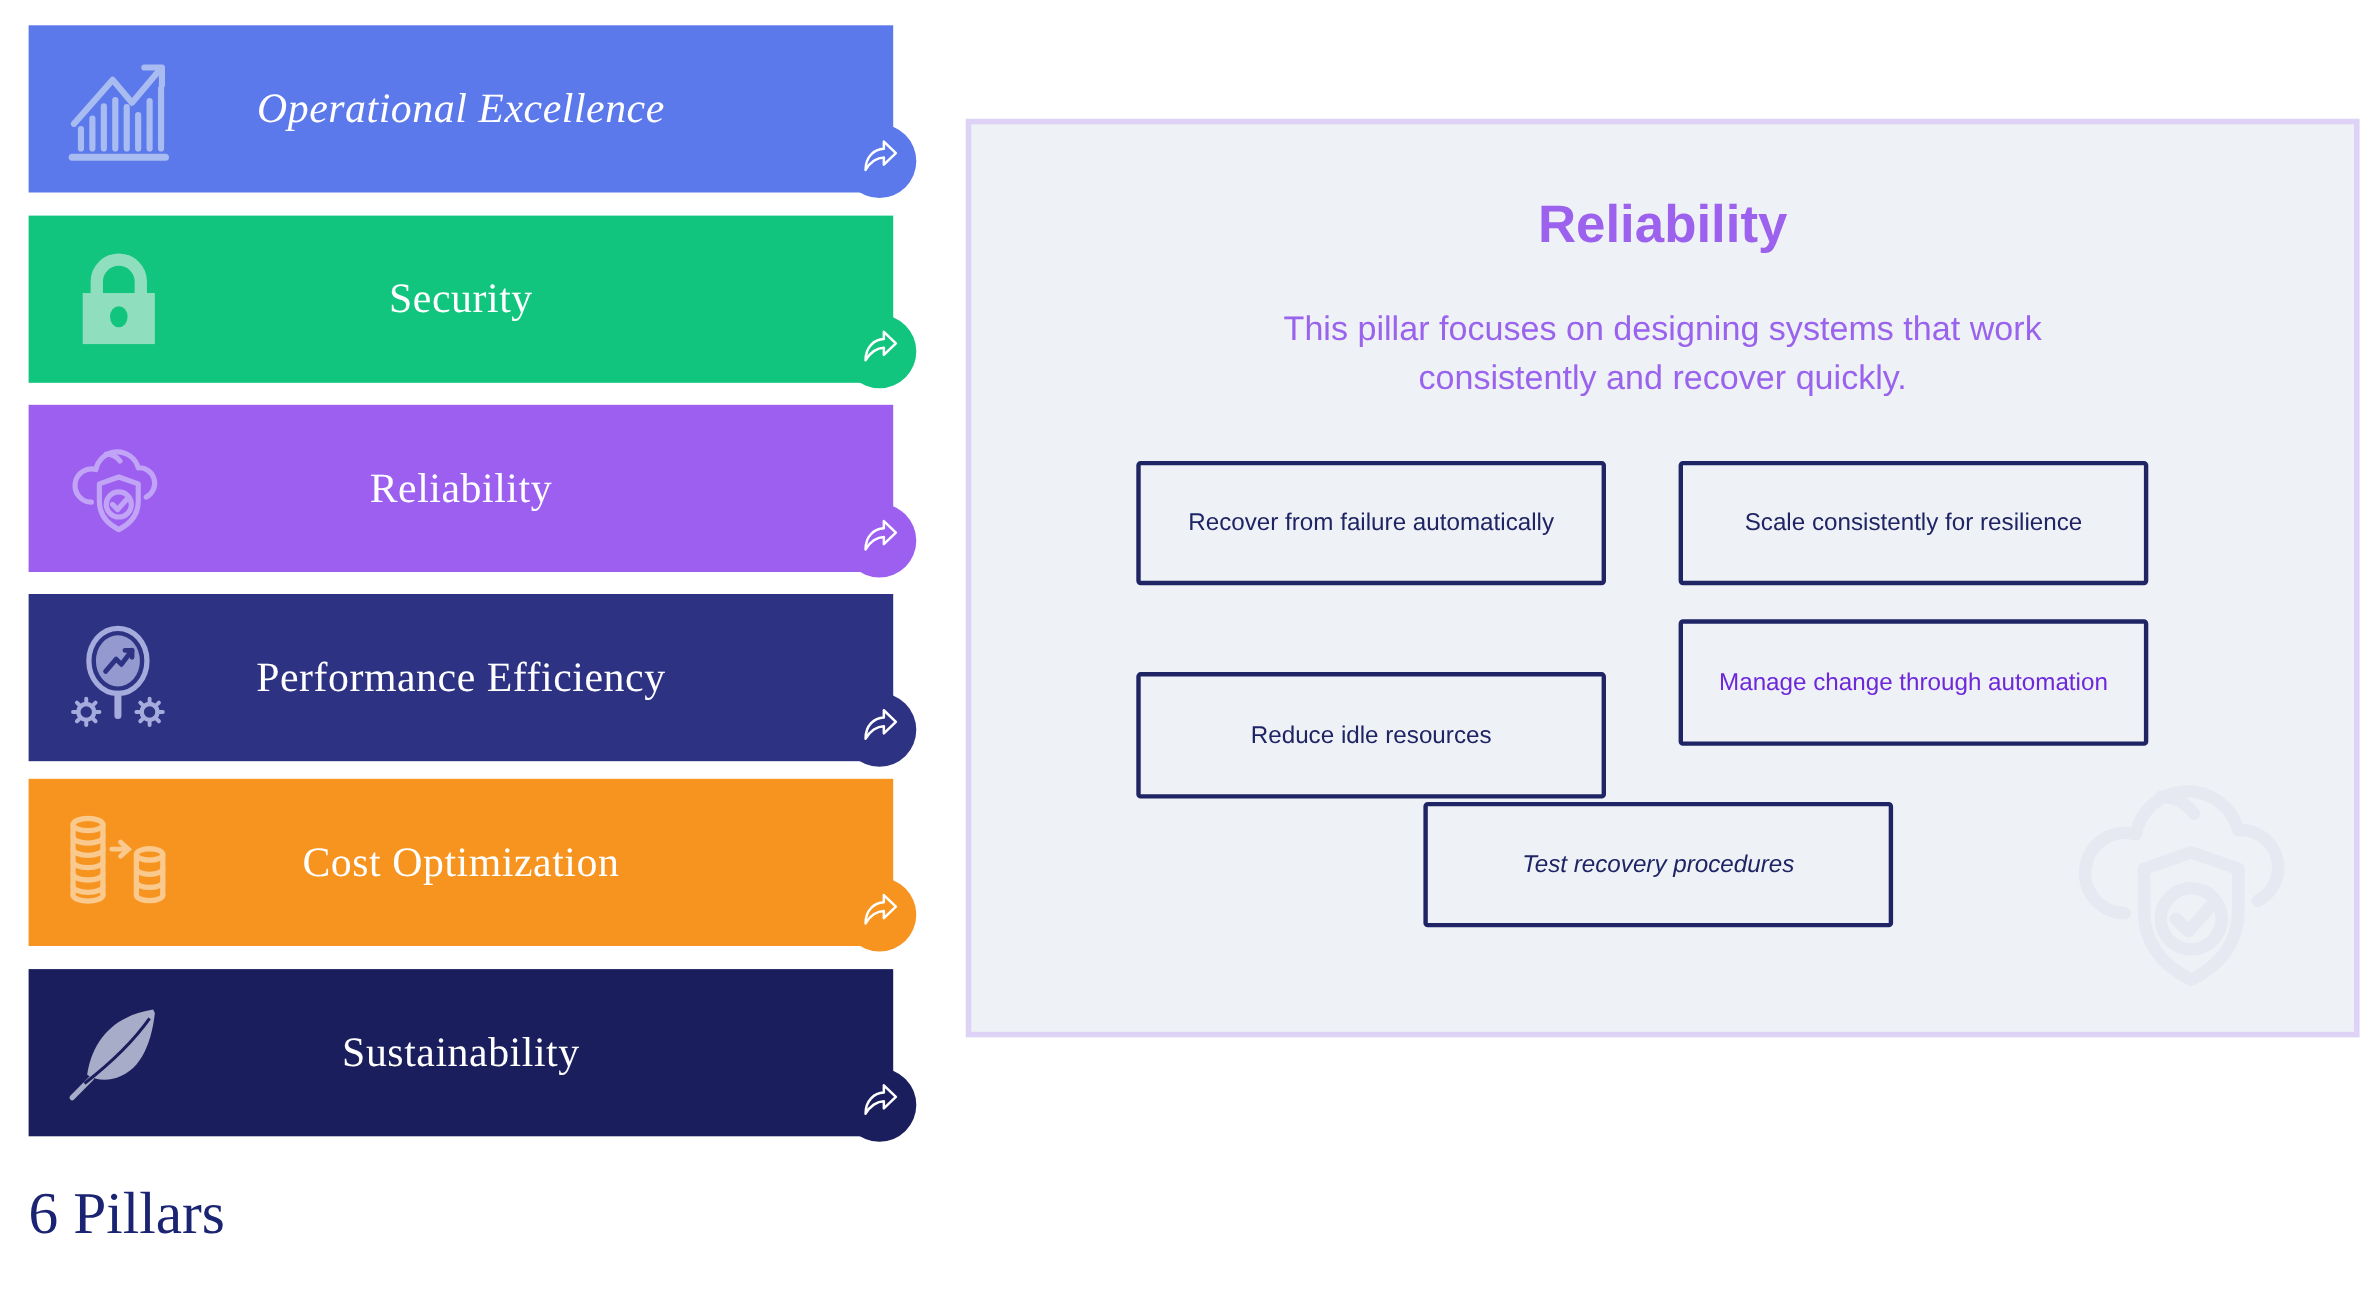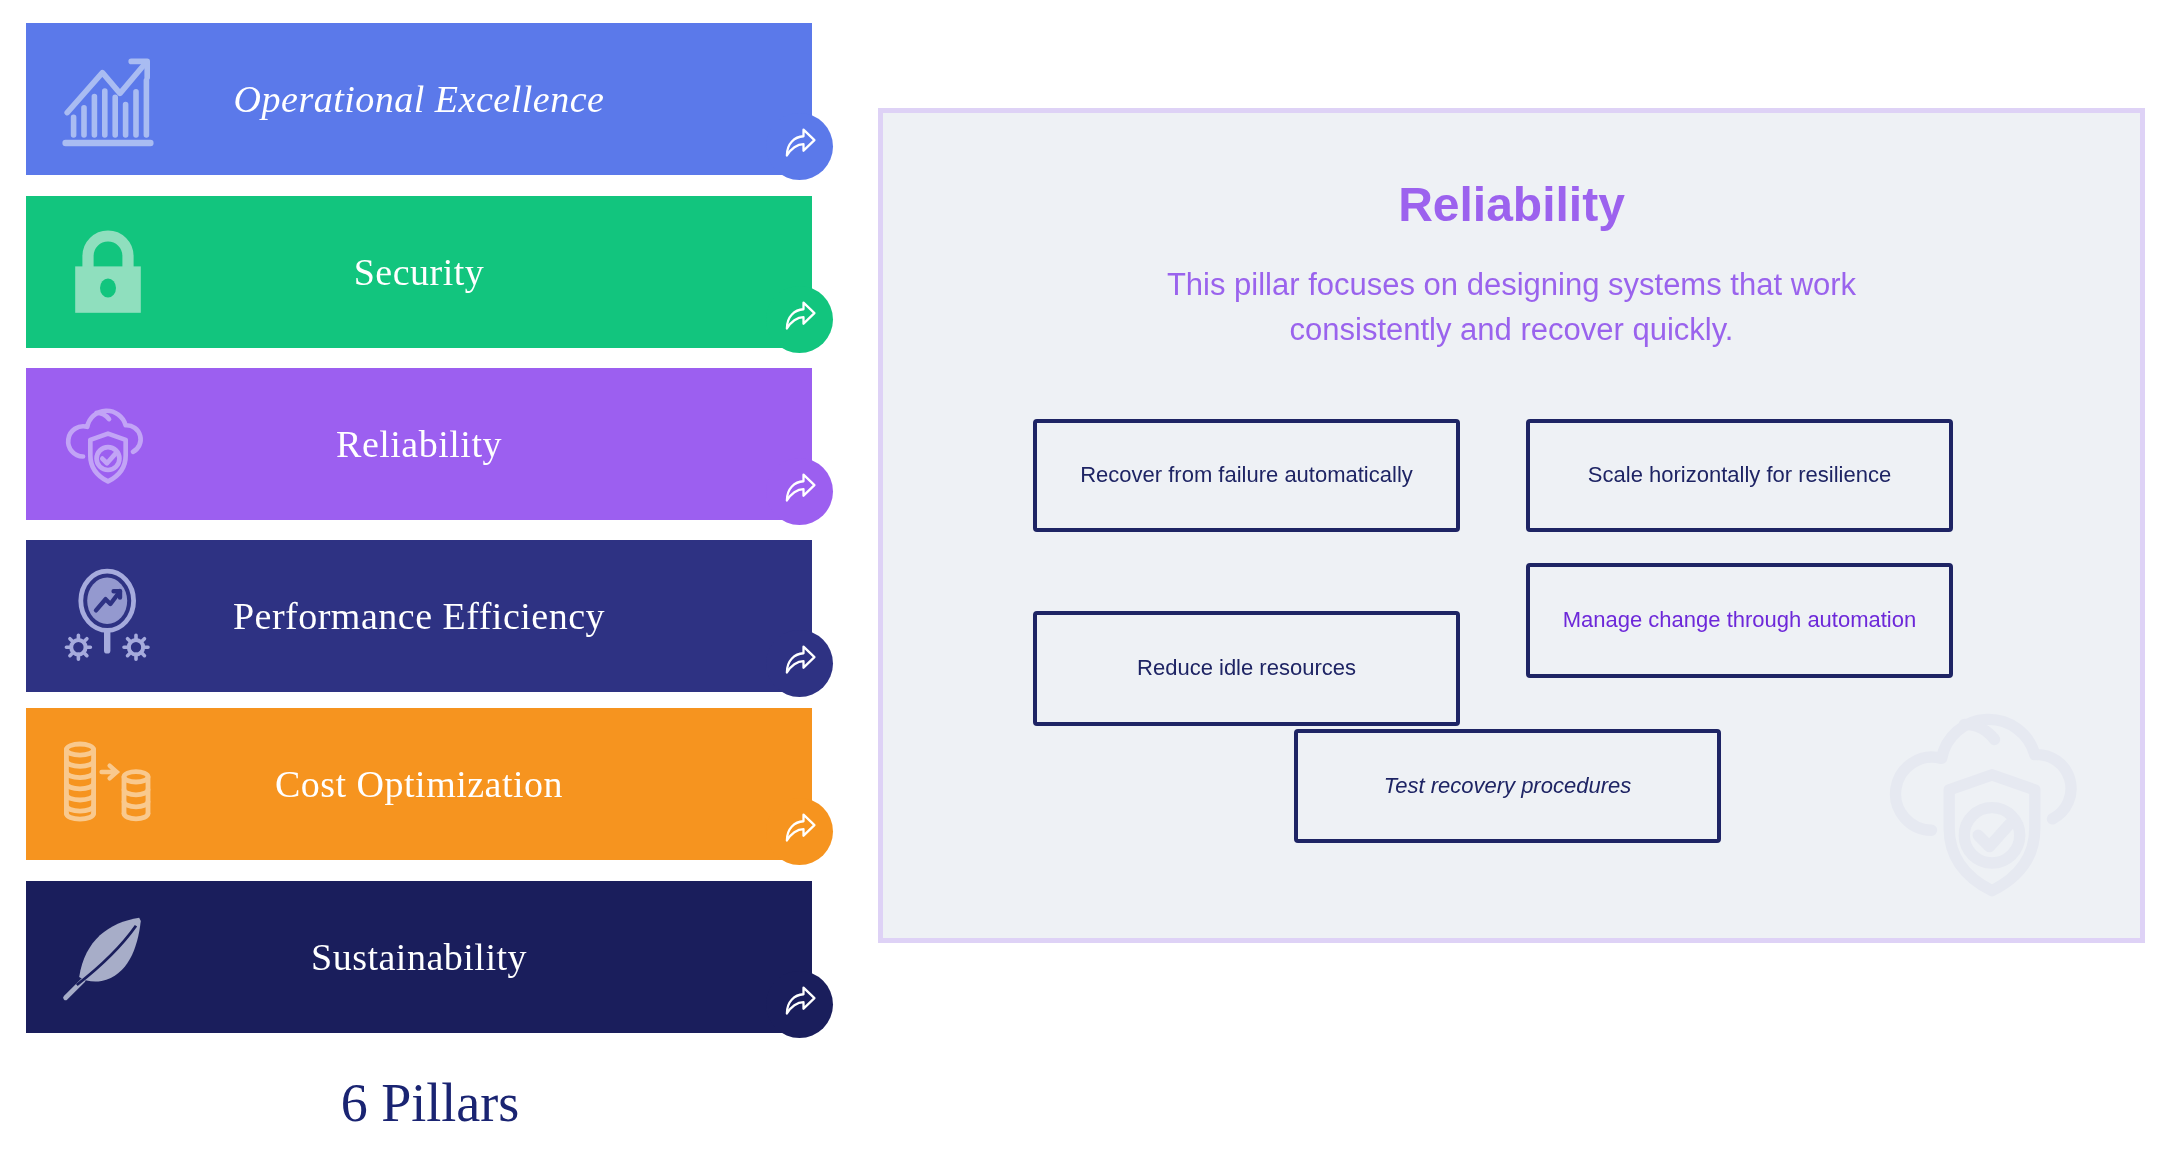--- a/index.html
+++ b/index.html
@@ -9,28 +9,28 @@
   .pillar{position:absolute;left:26px;width:786px;height:152px;}
   .pillar .label{position:absolute;inset:0;display:flex;align-items:center;justify-content:center;
                  font-family:"Liberation Serif",serif;font-size:38px;color:#ffffff;letter-spacing:.5px;}
   .pillar .iconbox{position:absolute;left:30px;top:24px;width:104px;height:104px;
                    display:flex;align-items:center;justify-content:center;}
   .pillar .iconbox svg{width:104px;height:104px;}
   .arrow-badge{position:absolute;left:766px;width:67px;height:67px;border-radius:50%;
                display:flex;align-items:center;justify-content:center;cursor:pointer;}
   .arrow-badge svg{width:42px;height:42px;}
   
-  #caption{position:absolute;left:26px;top:1072px;width:808px;text-align:center;
+  #caption{position:absolute;left:26px;top:1072px;width:808px;text-align:left;
            font-family:"Liberation Serif",serif;font-size:54px;}
   
   #panel{position:absolute;left:878px;top:108px;width:1257px;height:825px;
          border:5px solid #ded2f6;overflow:hidden;}
   #panel-title{position:absolute;left:0;top:64px;width:100%;text-align:center;
                font-size:48px;font-weight:bold;}
-  #panel-desc{position:absolute;left:50%;top:150px;transform:translateX(-50%);width:740px;
+  #panel-desc{position:absolute;left:50%;top:164px;transform:translateX(-50%);width:740px;
               text-align:center;font-size:31px;line-height:1.45;}
   .practice{position:absolute;width:427px;border:4px solid;border-radius:4px;
             box-sizing:border-box;display:flex;align-items:center;justify-content:center;
             text-align:center;font-size:22px;font-weight:500;line-height:1.3;padding:6px 18px;}
   .p1{left:150px;top:306px;height:113px;}
   .p2{left:643px;top:306px;height:113px;}
   .p3{left:150px;top:450px;height:115px;}
   .p4{left:643px;top:450px;height:115px;}
   .p5{left:411px;top:616px;height:114px;}
   #watermark{position:absolute;right:22px;bottom:12px;width:252px;height:252px;color:#e6e9f1;}
@@ -166,21 +166,21 @@
 
   <div id="caption" style="color: rgb(26, 36, 114);">6 Pillars</div>
 
   <div id="panel" style="background-color: rgb(238, 241, 245); border-color: rgb(222, 210, 246);">
 
     <div id="panel-title" style="color: rgb(156, 98, 238);">Reliability</div>
 
     <div id="panel-desc" style="color: rgb(154, 99, 237);">This pillar focuses on designing systems that work consistently and recover quickly.</div>
 
     <div class="practice p1" style="color: rgb(30, 36, 100); border-color: rgb(30, 36, 100);">Recover from failure automatically</div>
-    <div class="practice p2" style="color: rgb(30, 36, 100); border-color: rgb(30, 36, 100);">Scale horizontally for resilience</div>
+    <div class="practice p2" style="color: rgb(30, 36, 100); border-color: rgb(30, 36, 100);">Scale consistently for resilience</div>
     <div class="practice p3" style="color: rgb(30, 36, 100); border-color: rgb(30, 36, 100); margin-top: 48px;">Reduce idle resources</div>
     <div class="practice p4" style="color: #6d28d9; border-color: rgb(30, 36, 100);">Manage change through automation</div>
     <div class="practice p5" style="color: rgb(30, 36, 100); border-color: rgb(30, 36, 100); font-style: italic;">Test recovery procedures</div>
 
     <div id="watermark">
       <svg viewBox="0 0 100 100" fill="none" stroke="currentColor" stroke-width="4.5" stroke-linecap="round" stroke-linejoin="round">
         <path d="M26 62 a14.5 14.5 0 1 1 4 -28.5 a19 19 0 0 1 37 -1.5 a13.5 13.5 0 0 1 7 25.5"></path>
         <path d="M39 20 a15 15 0 0 1 12 6"></path>
         <path d="M50 40 l17 6 v15 c0 14 -9 21 -17 25 c-8 -4 -17 -11 -17 -25 v-15 z"></path>
         <circle cx="50" cy="64" r="11"></circle>

